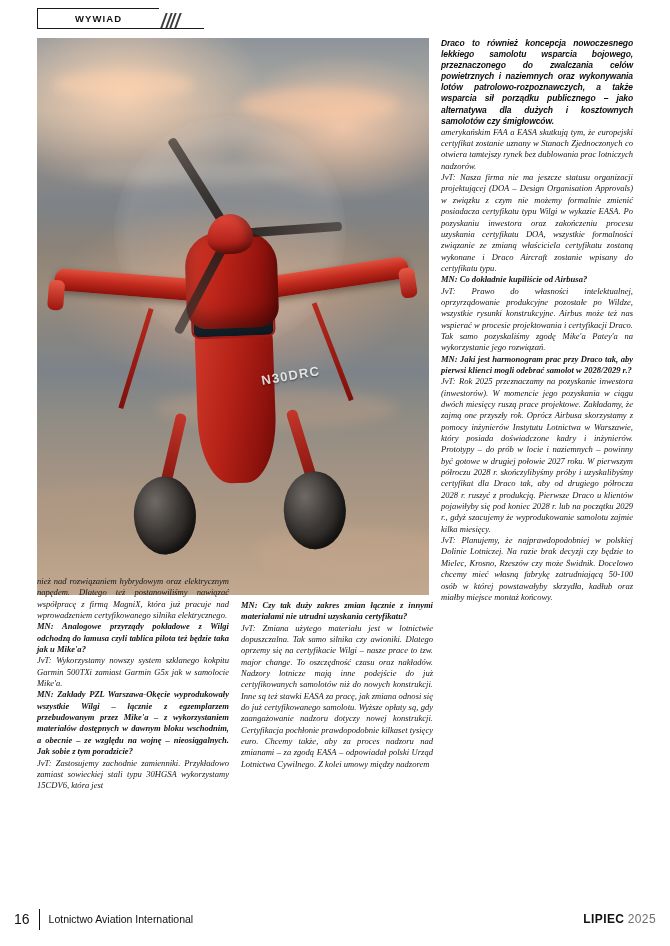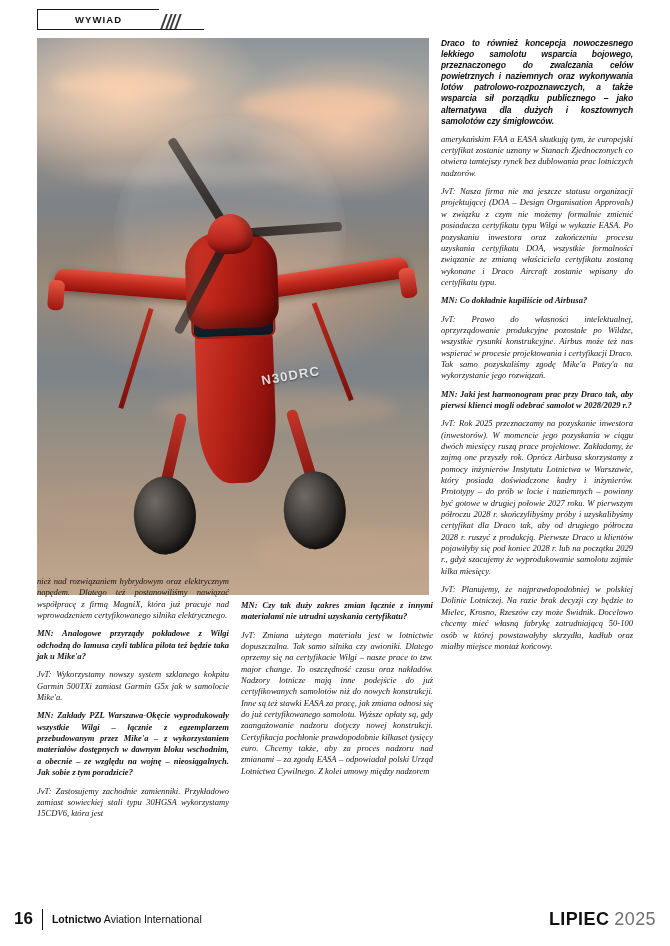--- a/index.html
+++ b/index.html
@@ -27,21 +27,21 @@
   }
 
   
   .header {
     position: absolute;
     left: 37px;
     top: 8px;
     width: 390px;
     height: 22px;
     display: flex;
-    align-items: center;
+    align-items: flex-start;
   }
 
   .section-tab {
     position: relative;
     width: 122px;
     height: 21px;
     background: #ffffff;
     border-top: 1px solid #1a1a1a;
     border-bottom: 1px solid #1a1a1a;
     border-left: 1px solid #1a1a1a;
@@ -307,21 +307,21 @@
     position: absolute;
     font-size: 8.55px;
     line-height: 11.35px;
     text-align: justify;
     text-justify: inter-word;
     hyphens: manual;
     color: #141414;
   }
 
   .col p { margin: 0 0 0 0; font-style: italic; }
-  .col p + p { margin-top: 7px; }
+  .col p + p { margin-top: 0; }
 
   .q {
     font-weight: 700;
     margin-top: 9px;
   }
   .q:first-child { margin-top: 0; }
   .a { font-weight: 400; }
 
   .col-left   { left: 37px;  top: 576px; width: 192px; height: 330px; }
   .col-mid    { left: 241px; top: 600px; width: 192px; height: 330px; }
@@ -352,42 +352,42 @@
   }
 
   .footer-left {
     display: flex;
     align-items: center;
     gap: 9px;
     font-family: "Liberation Sans", "DejaVu Sans", sans-serif;
   }
 
   .folio {
-    font-size: 17px;
-    font-weight: 700;
+    font-size: 14px;
+    font-weight: 400;
     color: #111111;
     letter-spacing: 0;
   }
 
   .footer-divider {
     width: 1px;
     height: 21px;
     background: #111111;
   }
 
   .masthead {
     font-size: 10.5px;
     color: #111111;
   }
-  .masthead .mh-bold { font-weight: 700; }
+  .masthead .mh-bold { font-weight: 400; }
   .masthead .mh-light { font-weight: 400; }
 
   .footer-right {
     font-family: "Liberation Sans", "DejaVu Sans", sans-serif;
-    font-size: 18px;
+    font-size: 12px;
     color: #111111;
   }
   .footer-right .mo { font-weight: 700; letter-spacing: .4px; }
   .footer-right .yr { font-weight: 400; color: #6f6f6f; letter-spacing: .4px; }
 </style>
 </head>
 <body>
 
 <div class="page">
 

